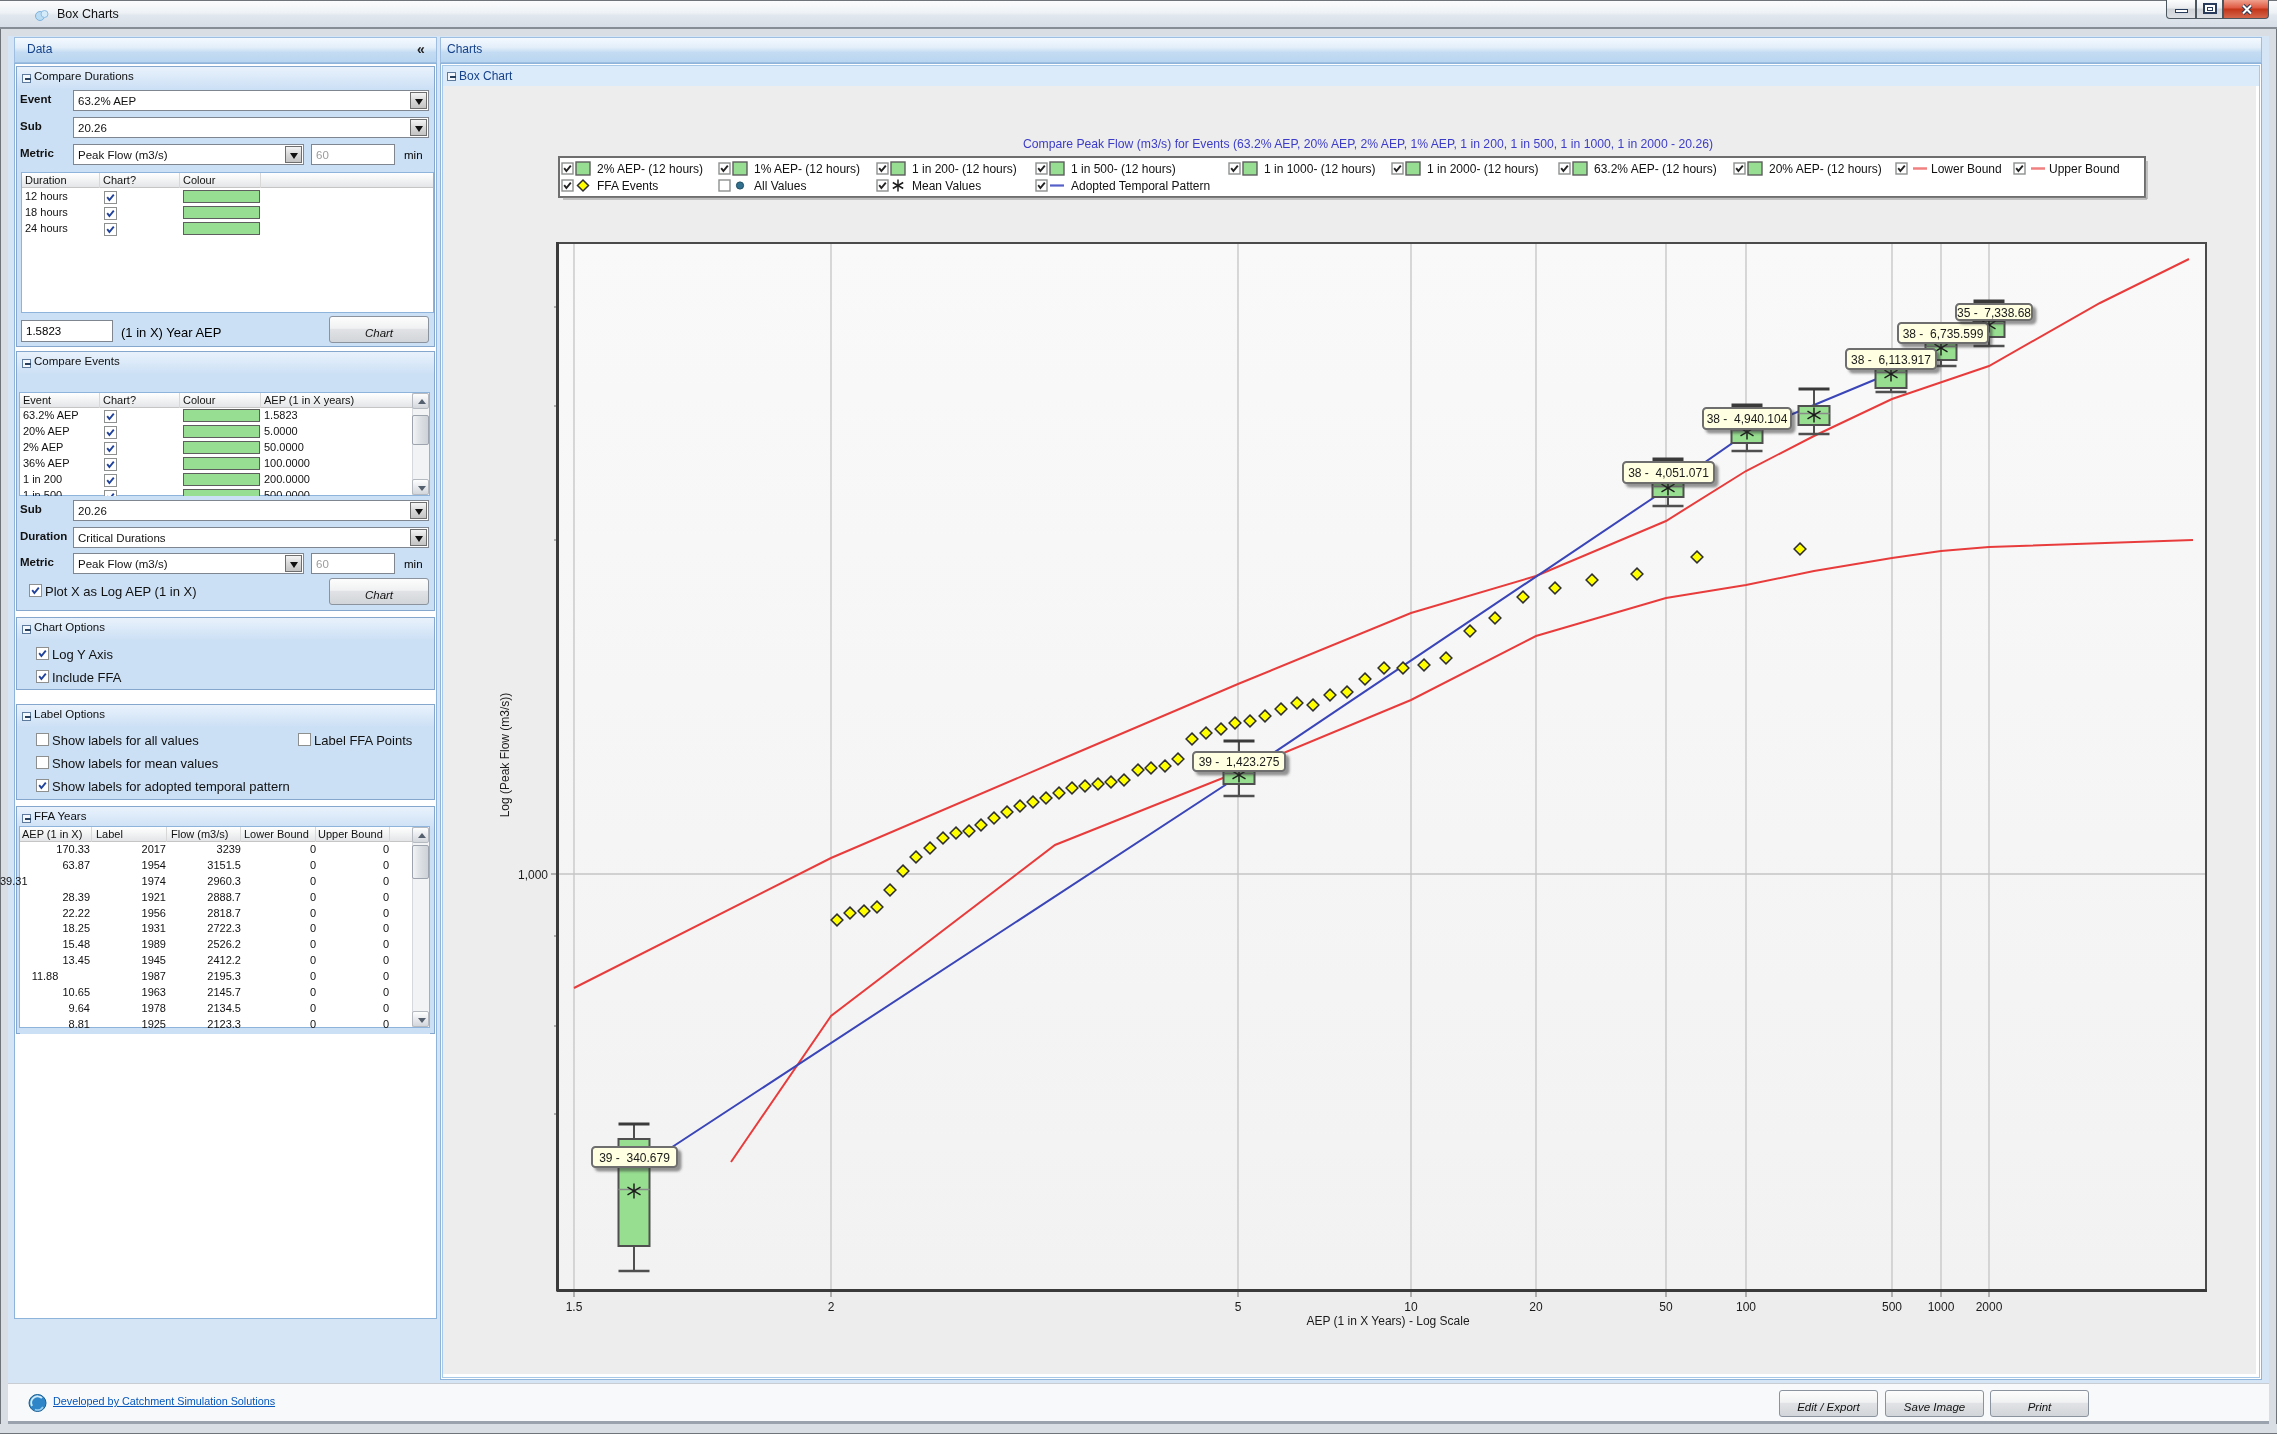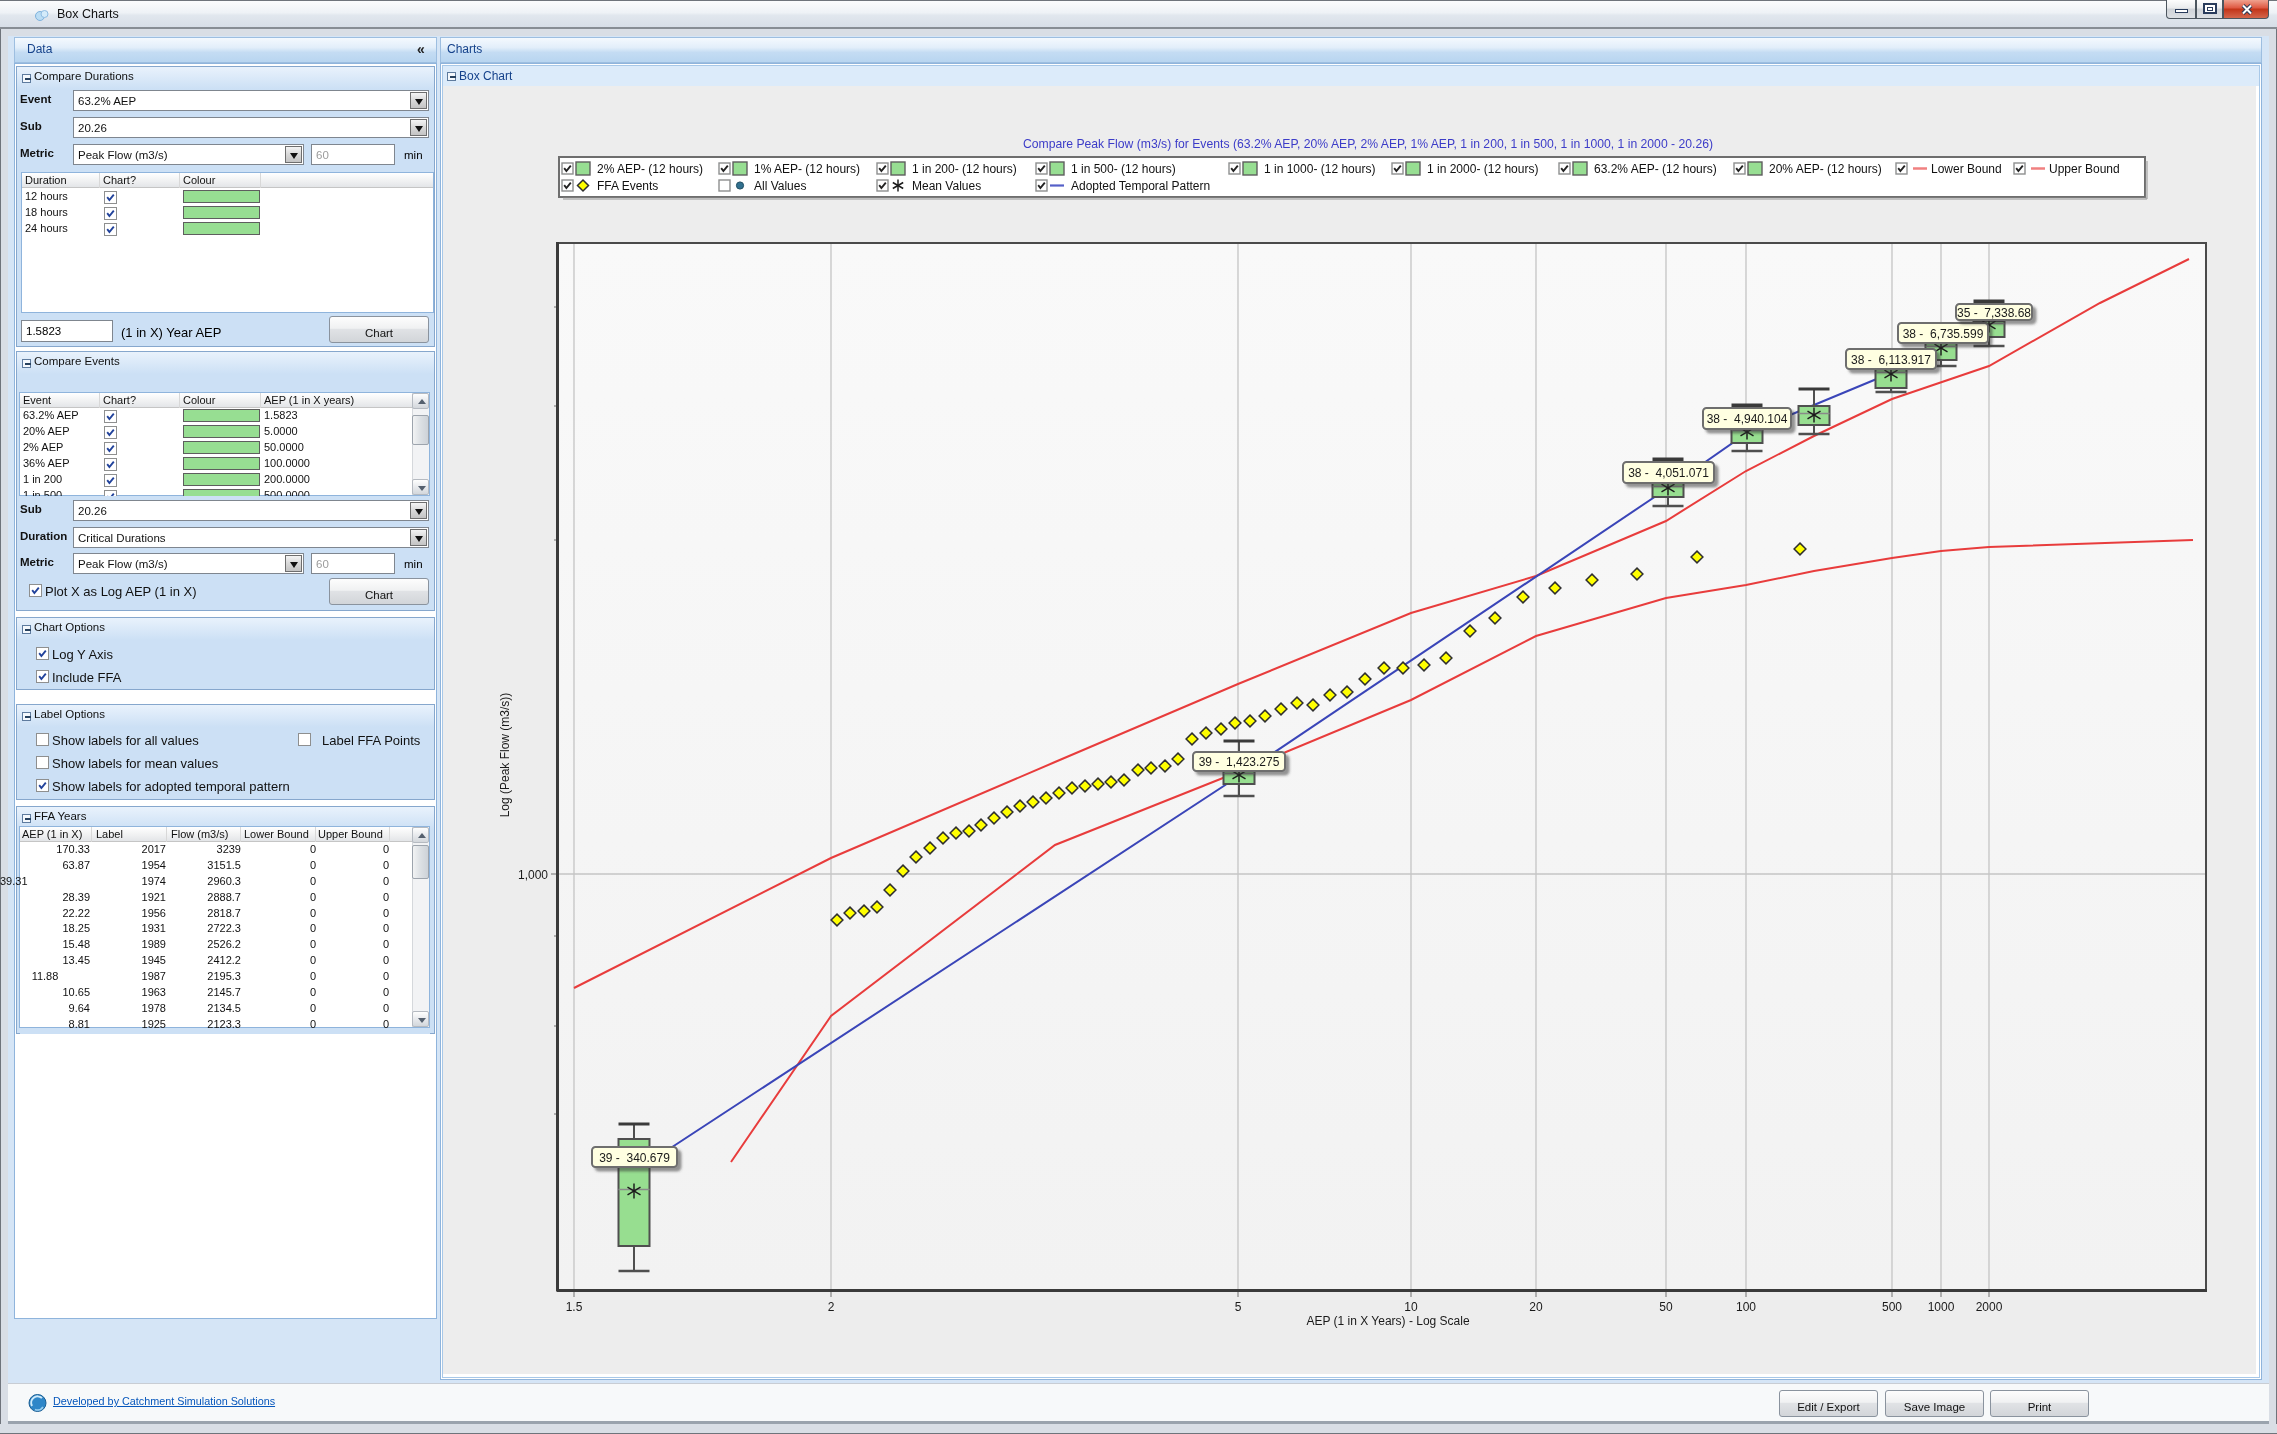--- a/index.html
+++ b/index.html
@@ -27,21 +27,21 @@
   border-left:4.5px solid transparent; border-right:4.5px solid transparent; border-top:6px solid #111; }
 .inputbox { background:#FFF; border:1px solid #7F868F; font-size:11.5px; padding:3.5px 0 0 4px; }
 .thead { background:linear-gradient(#FFFFFF,#EFF0F1 60%,#E3E5E8); border-bottom:1px solid #C5C5C5; }
 .thtxt { font-size:11px; color:#111; }
 .tsep { width:1px; background:#D8D8D8; }
 .ttxt { font-size:11px; color:#111; }
 .cb { width:13px; height:13px; background:#FFF; border:1px solid #8E8F8F; }
 .cb svg { position:absolute; left:0px; top:0px; }
 .btn { background:linear-gradient(#FDFDFD,#F0F1F2 45%,#E0E2E5 50%,#D2D5D9); border:1px solid #8A939E;
   border-radius:3px; text-align:center; }
-.btn span { font-size:11.5px; color:#111; position:relative; top:5.5px; }
+.btn span { font-size:11.5px; color:#111; position:relative; top:5.5px;font-style:italic; }
 .sbar { background:#F2F3F5; border-left:1px solid #D5D8DC; }
 .sbtn { background:linear-gradient(#FEFEFE,#E8EAED 50%,#D3D7DC); border:1px solid #B5BAC1; border-radius:2px; }
 .tri-u { position:absolute; left:4.5px; top:5px; width:0; height:0;
   border-left:4px solid transparent; border-right:4px solid transparent; border-bottom:5px solid #55606E; }
 .tri-d { position:absolute; left:4.5px; top:6px; width:0; height:0;
   border-left:4px solid transparent; border-right:4px solid transparent; border-top:5px solid #55606E; }
 .sthumb { background:linear-gradient(90deg,#F2F3F4,#DCE0E4 50%,#CDD2D8); border:1px solid #9DA4AD; border-radius:2px; }
 </style></head>
 <body>
 <div class="abs" style="left:0;top:0;width:2277px;height:1px;background:#6F747B"></div>
@@ -256,21 +256,21 @@
       <path d="M2.2 5.2 L4.4 8 L8.8 2.6" fill="none" stroke="#21429B" stroke-width="1.9"></path>
     </svg>
   </div>
 <div class="abs ltxt" style="left:52px;top:670px">Include FFA</div>
 <div class="abs sect" style="left:16px;top:704px;width:419px;height:96px"></div>
 <div class="abs sicon" style="left:22px;top:712px"></div>
 <div class="abs stitle" style="left:34px;top:708px">Label Options</div>
 <div class="abs cb" style="left:36px;top:733px"></div>
 <div class="abs ltxt" style="left:52px;top:733px">Show labels for all values</div>
 <div class="abs cb" style="left:298px;top:733px"></div>
-<div class="abs ltxt" style="left:322px;top:733px">Label FFA Points</div>
+<div class="abs ltxt" style="left:314px;top:733px">Label FFA Points</div>
 <div class="abs cb" style="left:36px;top:756px"></div>
 <div class="abs ltxt" style="left:52px;top:756px">Show labels for mean values</div>
 <div class="abs cb" style="left:36px;top:779px">
     <svg width="11" height="11">
       <path d="M2.2 5.2 L4.4 8 L8.8 2.6" fill="none" stroke="#21429B" stroke-width="1.9"></path>
     </svg>
   </div>
 <div class="abs ltxt" style="left:52px;top:779px">Show labels for adopted temporal pattern</div>
 <div class="abs sect" style="left:16px;top:806px;width:419px;height:228px"></div>
 <div class="abs sicon" style="left:22px;top:814px"></div>

